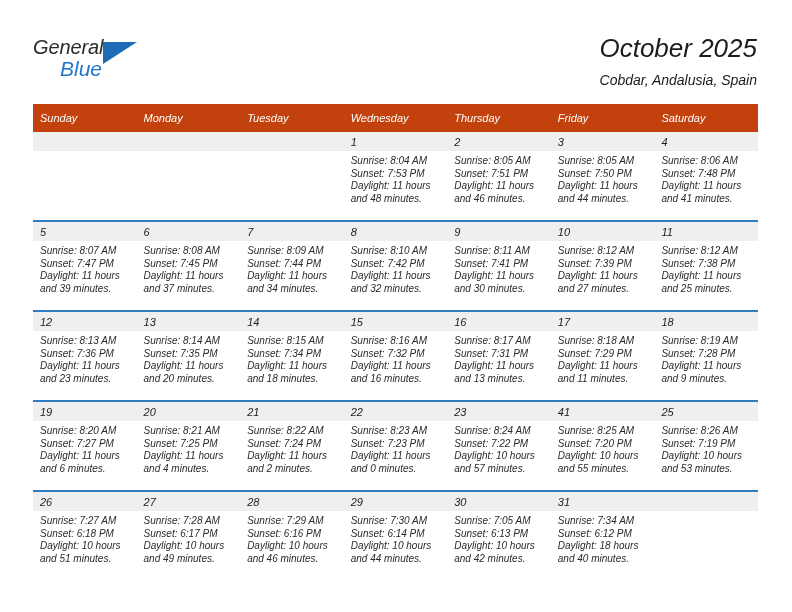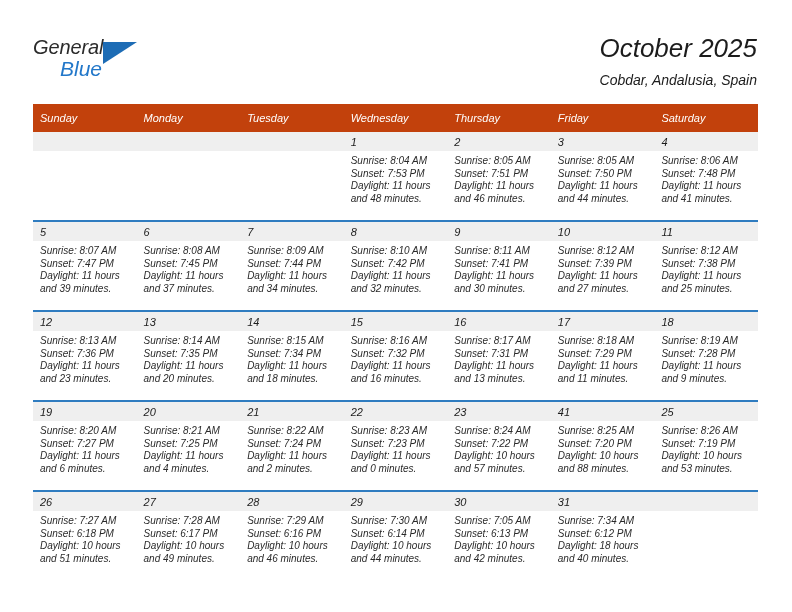--- a/index.html
+++ b/index.html
@@ -390,21 +390,21 @@
               <div>Sunrise: 8:24 AM</div>
               <div>Sunset: 7:22 PM</div>
               <div class="daylight-line">Daylight: 10 hours and 57 minutes.</div>
             </div>
           </td>
           <td class="day-cell">
             <div class="daynum-band">41</div>
             <div class="cell-body">
               <div>Sunrise: 8:25 AM</div>
               <div>Sunset: 7:20 PM</div>
-              <div class="daylight-line">Daylight: 10 hours and 88 minutes.</div>
+              <div class="daylight-line">Daylight: 10 hours and 55 minutes.</div>
             </div>
           </td>
           <td class="day-cell">
             <div class="daynum-band">25</div>
             <div class="cell-body">
               <div>Sunrise: 8:26 AM</div>
               <div>Sunset: 7:19 PM</div>
               <div class="daylight-line">Daylight: 10 hours and 53 minutes.</div>
             </div>
           </td>

